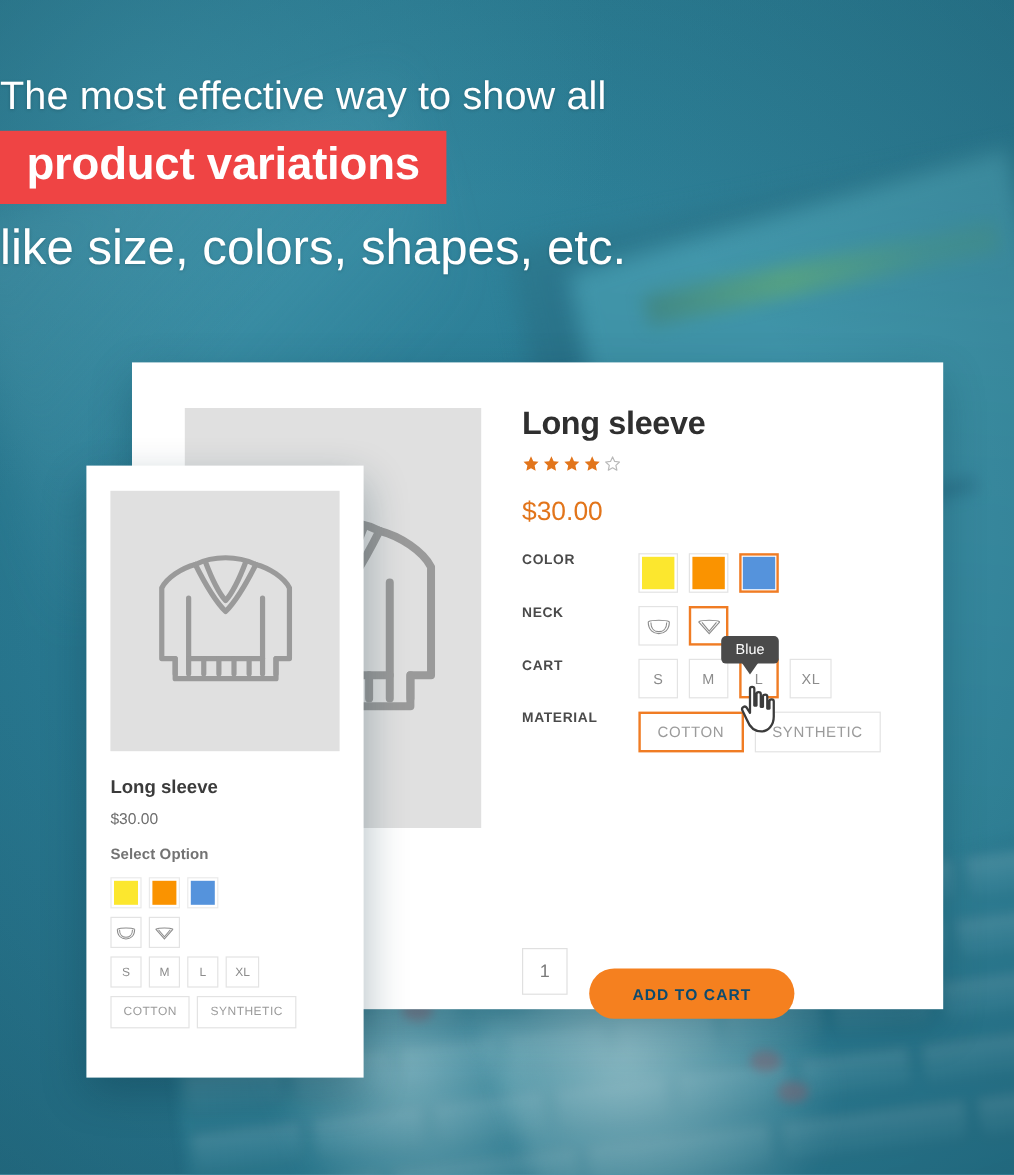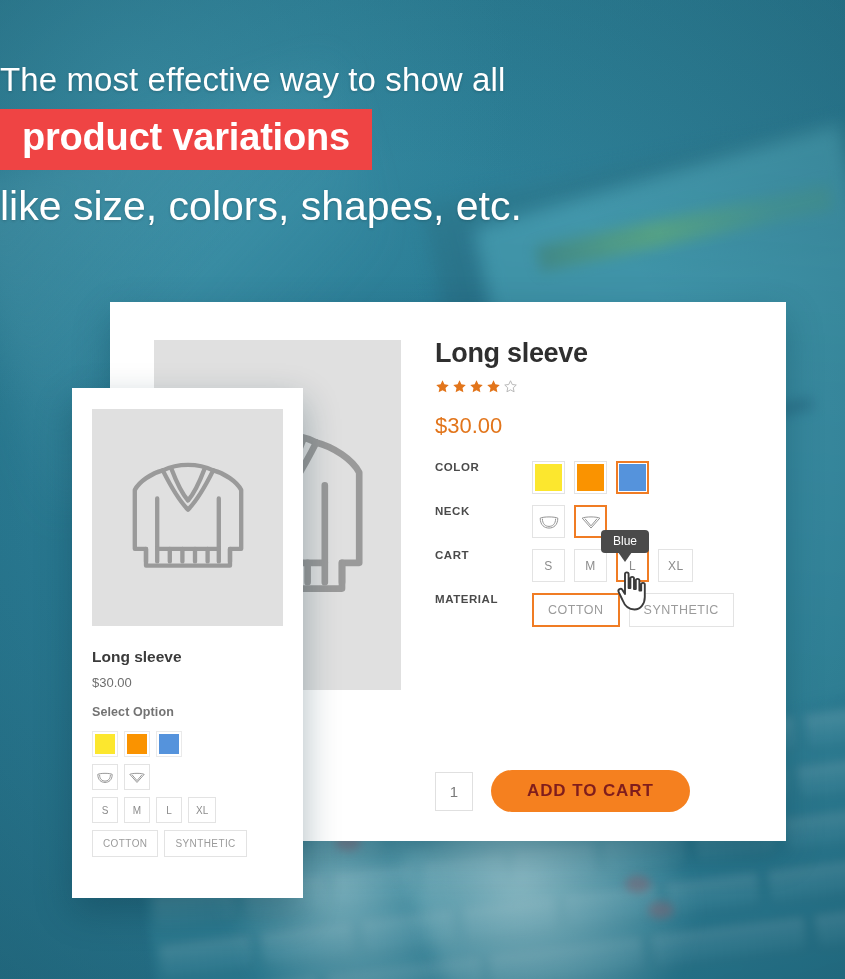--- a/index.html
+++ b/index.html
@@ -269,25 +269,26 @@
     display: flex; align-items: center; gap: 18px;
   }
   .qty {
     width: 38px; height: 39px;
     border: 1px solid #e0e0e0; background: #fff;
     display: flex; align-items: center; justify-content: center;
     font-size: 15px; color: #7b7b7b;
   }
   .addcart {
     height: 42px; padding: 0 36px;
-    background: #f5801f; color: #7f1d1d;
+    background: #f5801f; color: #0c4a6e;
     border: none; border-radius: 21px;
-    font-size: 17px; font-weight: 700; letter-spacing: .9px;
+    font-size: 13px; font-weight: 700; letter-spacing: .9px;
     display: flex; align-items: center; justify-content: center;
     cursor: pointer;
+    margin-top: 37px;
   }
 
   
   .card {
     position: absolute;
     left: 72px; top: 388px;
     width: 231px; height: 510px;
     background: #fff;
     box-shadow: 0 14px 34px rgba(8,50,65,.33);
   }

